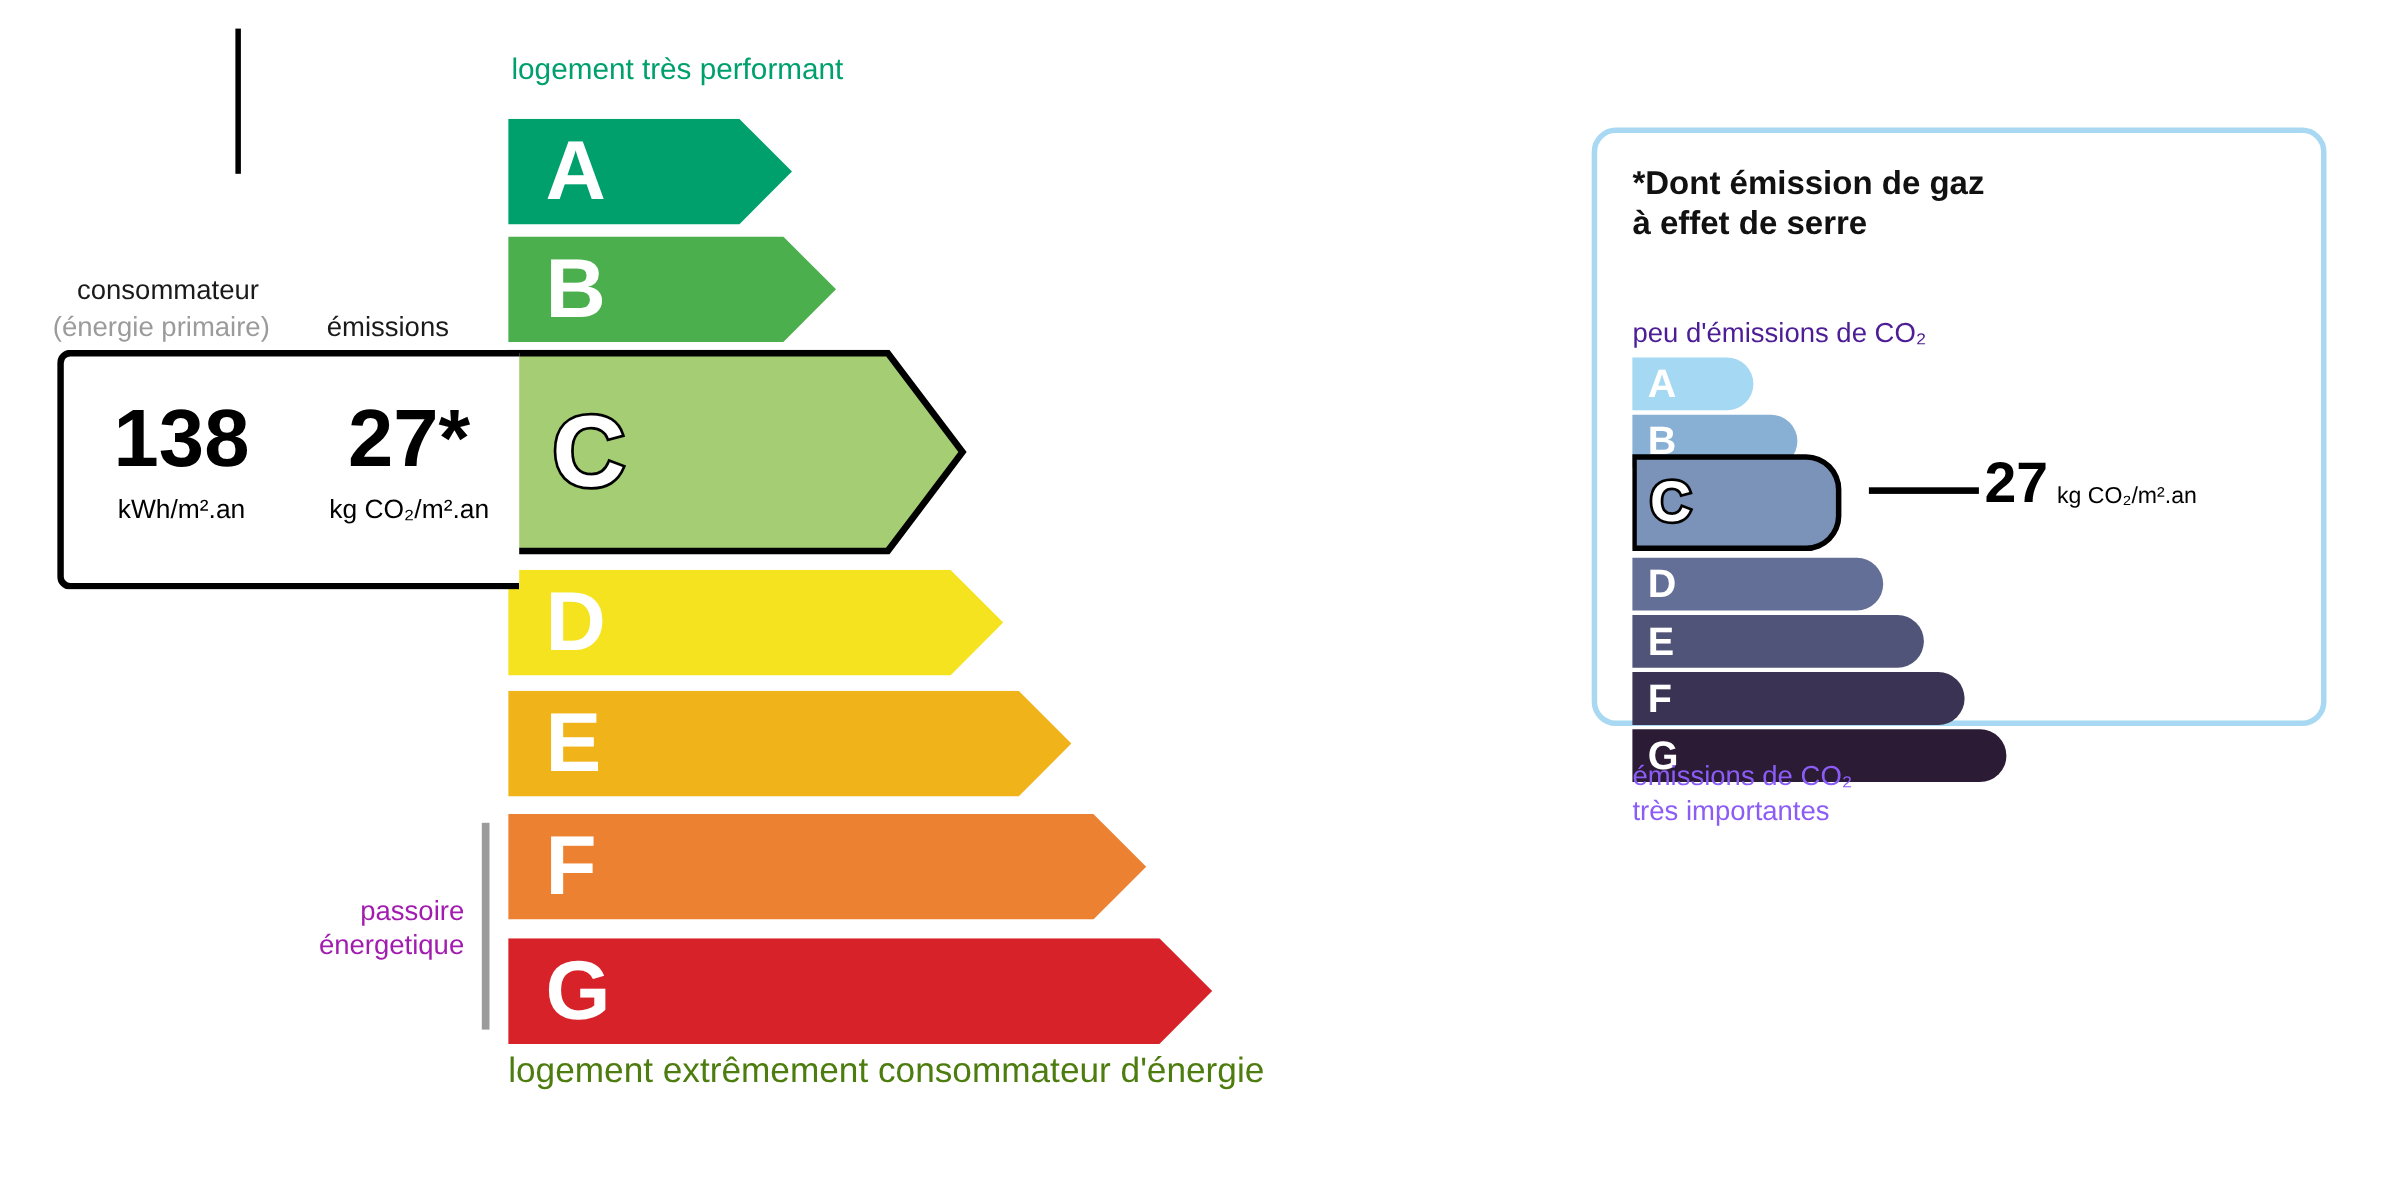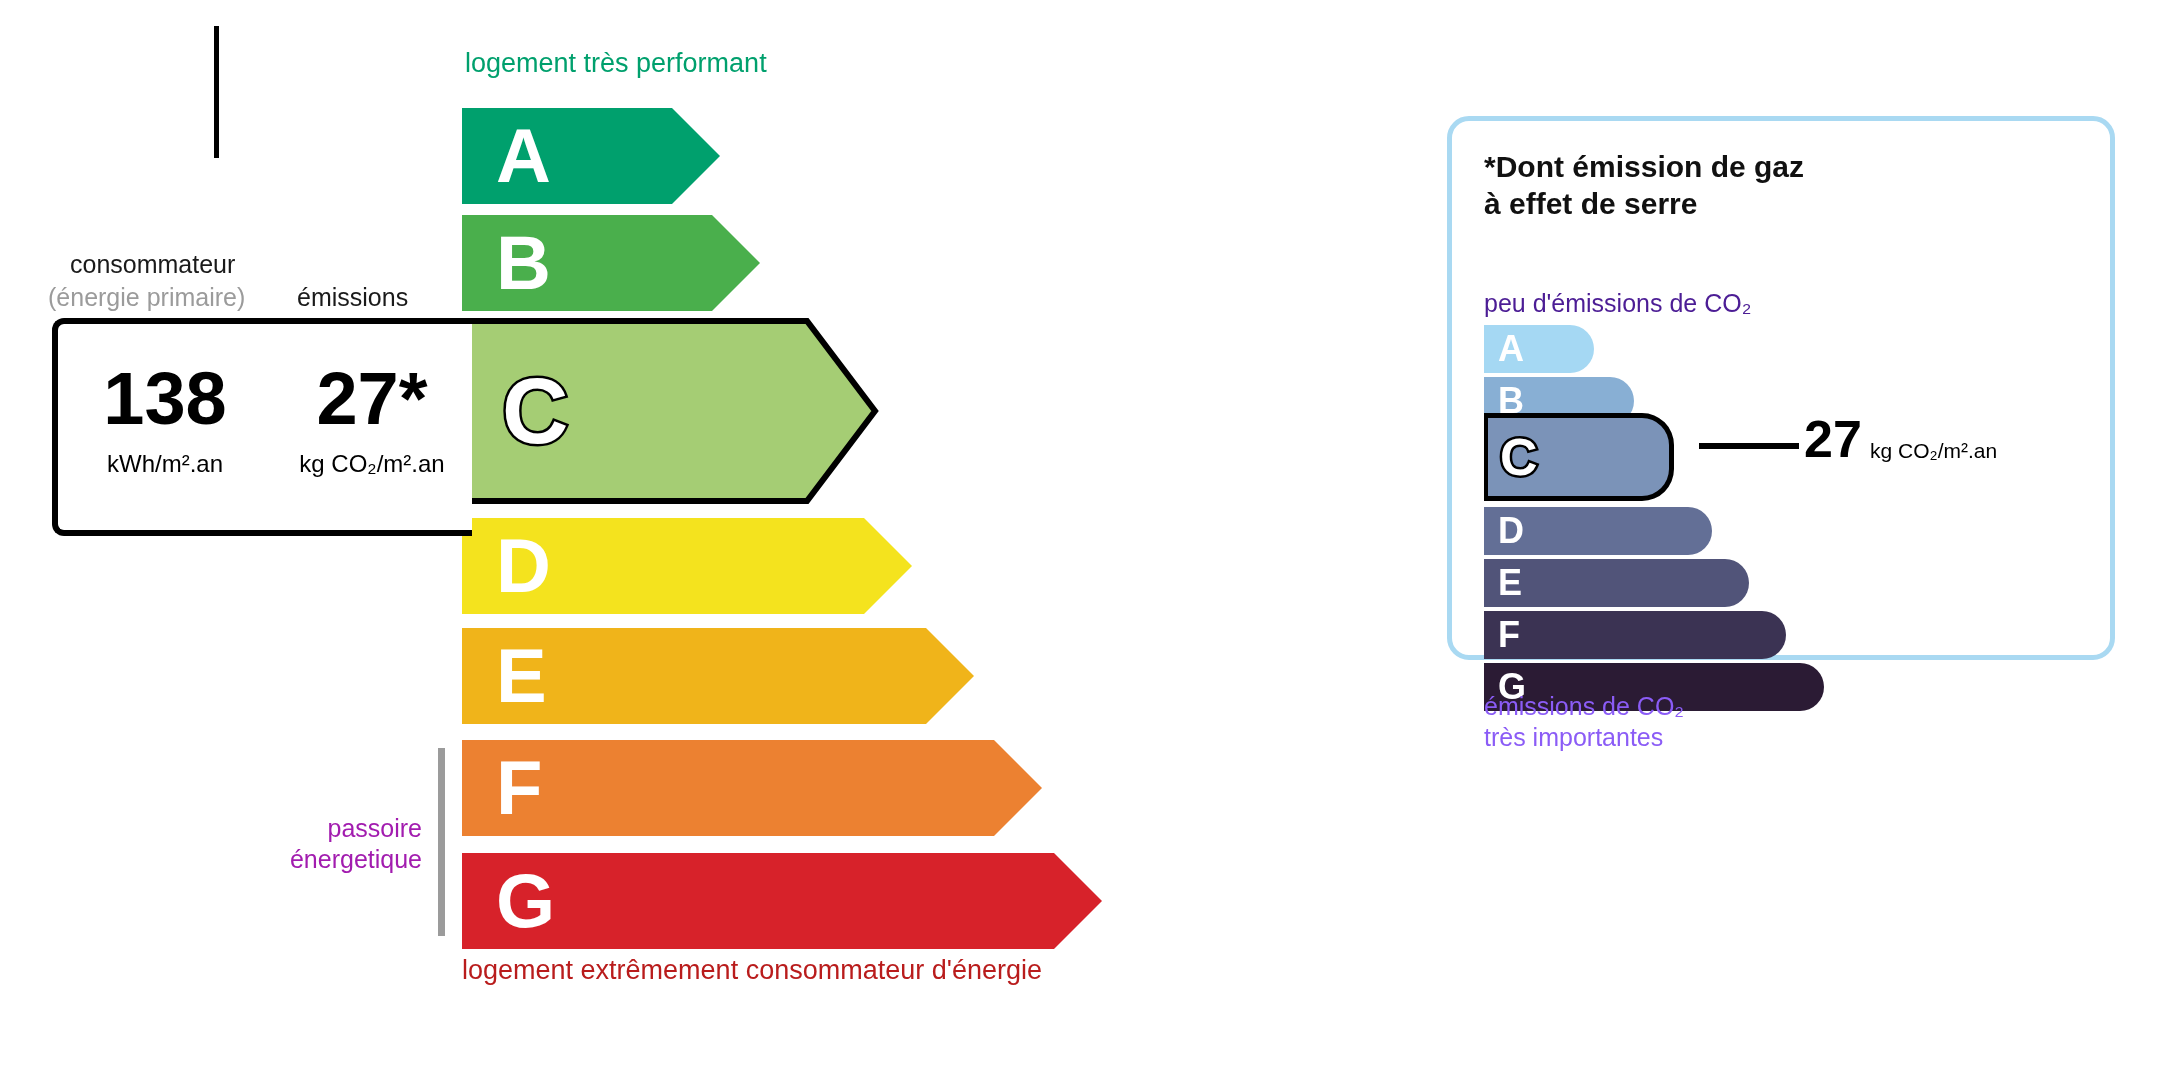--- a/index.html
+++ b/index.html
@@ -29,22 +29,22 @@
     left: 465px;
     top: 48px;
     font-size: 27px;
     color: #00a06d;
     white-space: nowrap;
   }
   .bottom-label {
     position: absolute;
     left: 462px;
     top: 955px;
-    font-size: 27px;
-    color: #b91c1c;
+    font-size: 32px;
+    color: #4d7c0f;
     white-space: nowrap;
   }
 
   
   .hdr {
     position: absolute;
     font-size: 25px;
     color: #1a1a1a;
     white-space: nowrap;
   }

